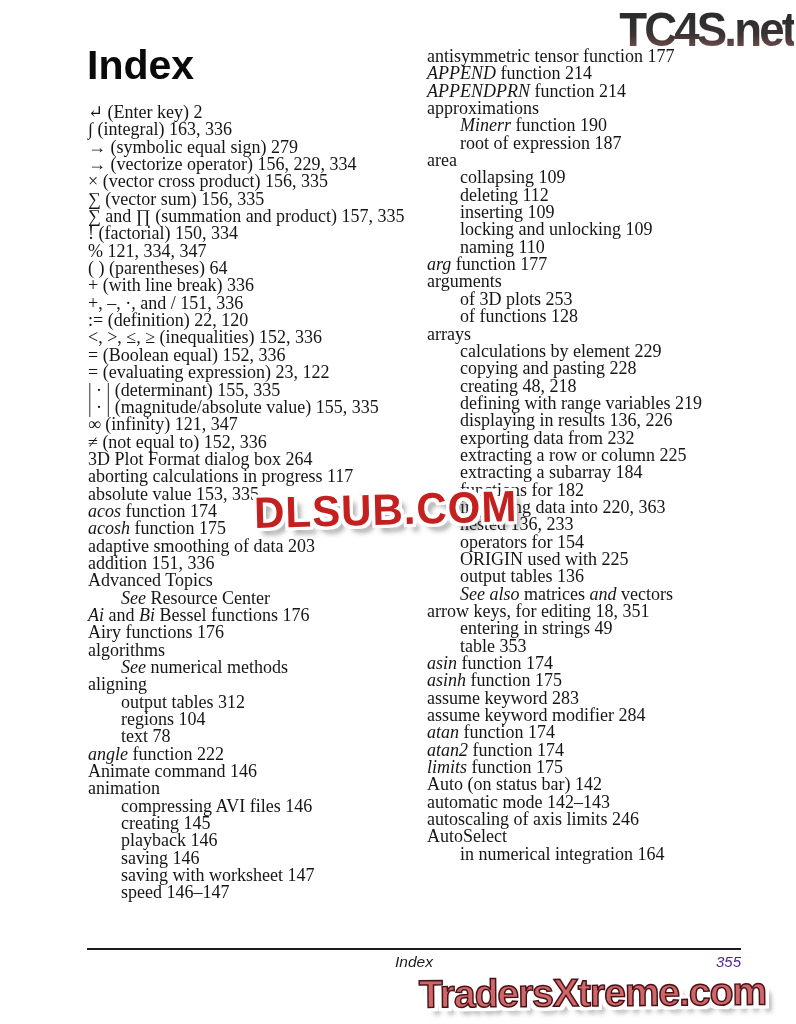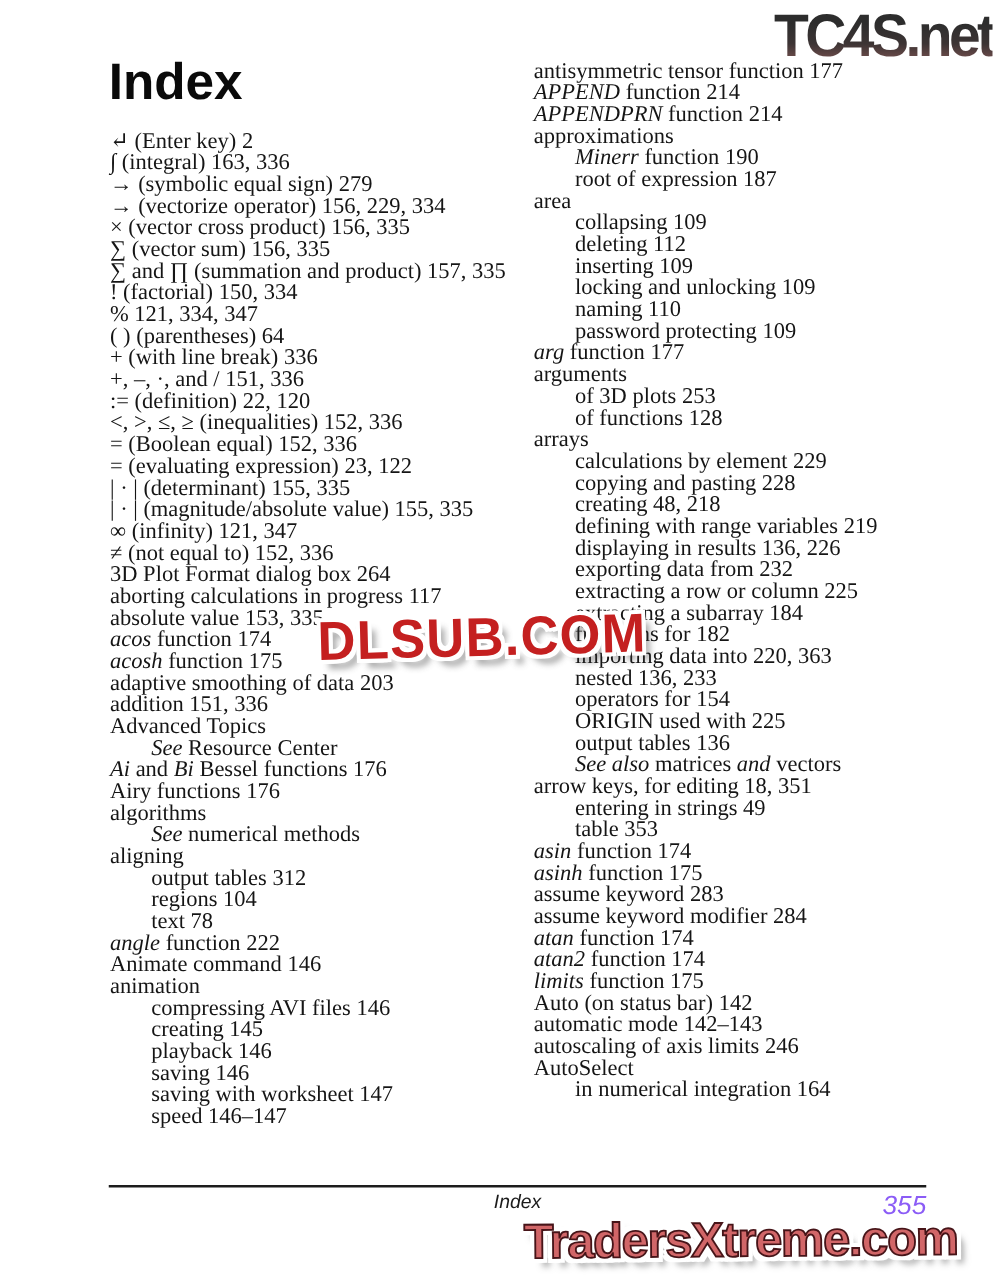--- a/index.html
+++ b/index.html
@@ -56,21 +56,21 @@
     border-top:2px solid #1c1c1c;
   }
   .footer-label {
     position:absolute; left:87px; top:953px; width:654px; text-align:center;
     font-family:"Liberation Sans","DejaVu Sans",sans-serif;
     font-style:italic; font-size:15.5px; color:#1c1c1c;
   }
   .footer-page {
     position:absolute; left:87px; top:953px; width:654px; text-align:right;
     font-family:"Liberation Sans","DejaVu Sans",sans-serif;
-    font-style:italic; font-size:21px; color:#8b5cf6;
+    font-style:italic; font-size:15px; color:#4c1d95;
   }
 </style>
 </head>
 <body>
 
 <div class="page">
 
   <div class="tc4s-logo">TC4S.net</div>
 
   <h1 class="page-title" style="margin:0;">Index</h1>
@@ -130,21 +130,20 @@
       <div class="line"><em>APPENDPRN</em><span> function 214</span></div>
       <div class="line"><span>approximations</span></div>
       <div class="line sub"><em>Minerr</em><span> function 190</span></div>
       <div class="line sub"><span>root of expression 187</span></div>
       <div class="line"><span>area</span></div>
       <div class="line sub"><span>collapsing 109</span></div>
       <div class="line sub"><span>deleting 112</span></div>
       <div class="line sub"><span>inserting 109</span></div>
       <div class="line sub"><span>locking and unlocking 109</span></div>
       <div class="line sub"><span>naming 110</span></div>
-      <div class="line sub"><span>password protecting 109</span></div>
       <div class="line"><em>arg</em><span> function 177</span></div>
       <div class="line"><span>arguments</span></div>
       <div class="line sub"><span>of 3D plots 253</span></div>
       <div class="line sub"><span>of functions 128</span></div>
       <div class="line"><span>arrays</span></div>
       <div class="line sub"><span>calculations by element 229</span></div>
       <div class="line sub"><span>copying and pasting 228</span></div>
       <div class="line sub"><span>creating 48, 218</span></div>
       <div class="line sub"><span>defining with range variables 219</span></div>
       <div class="line sub"><span>displaying in results 136, 226</span></div>

